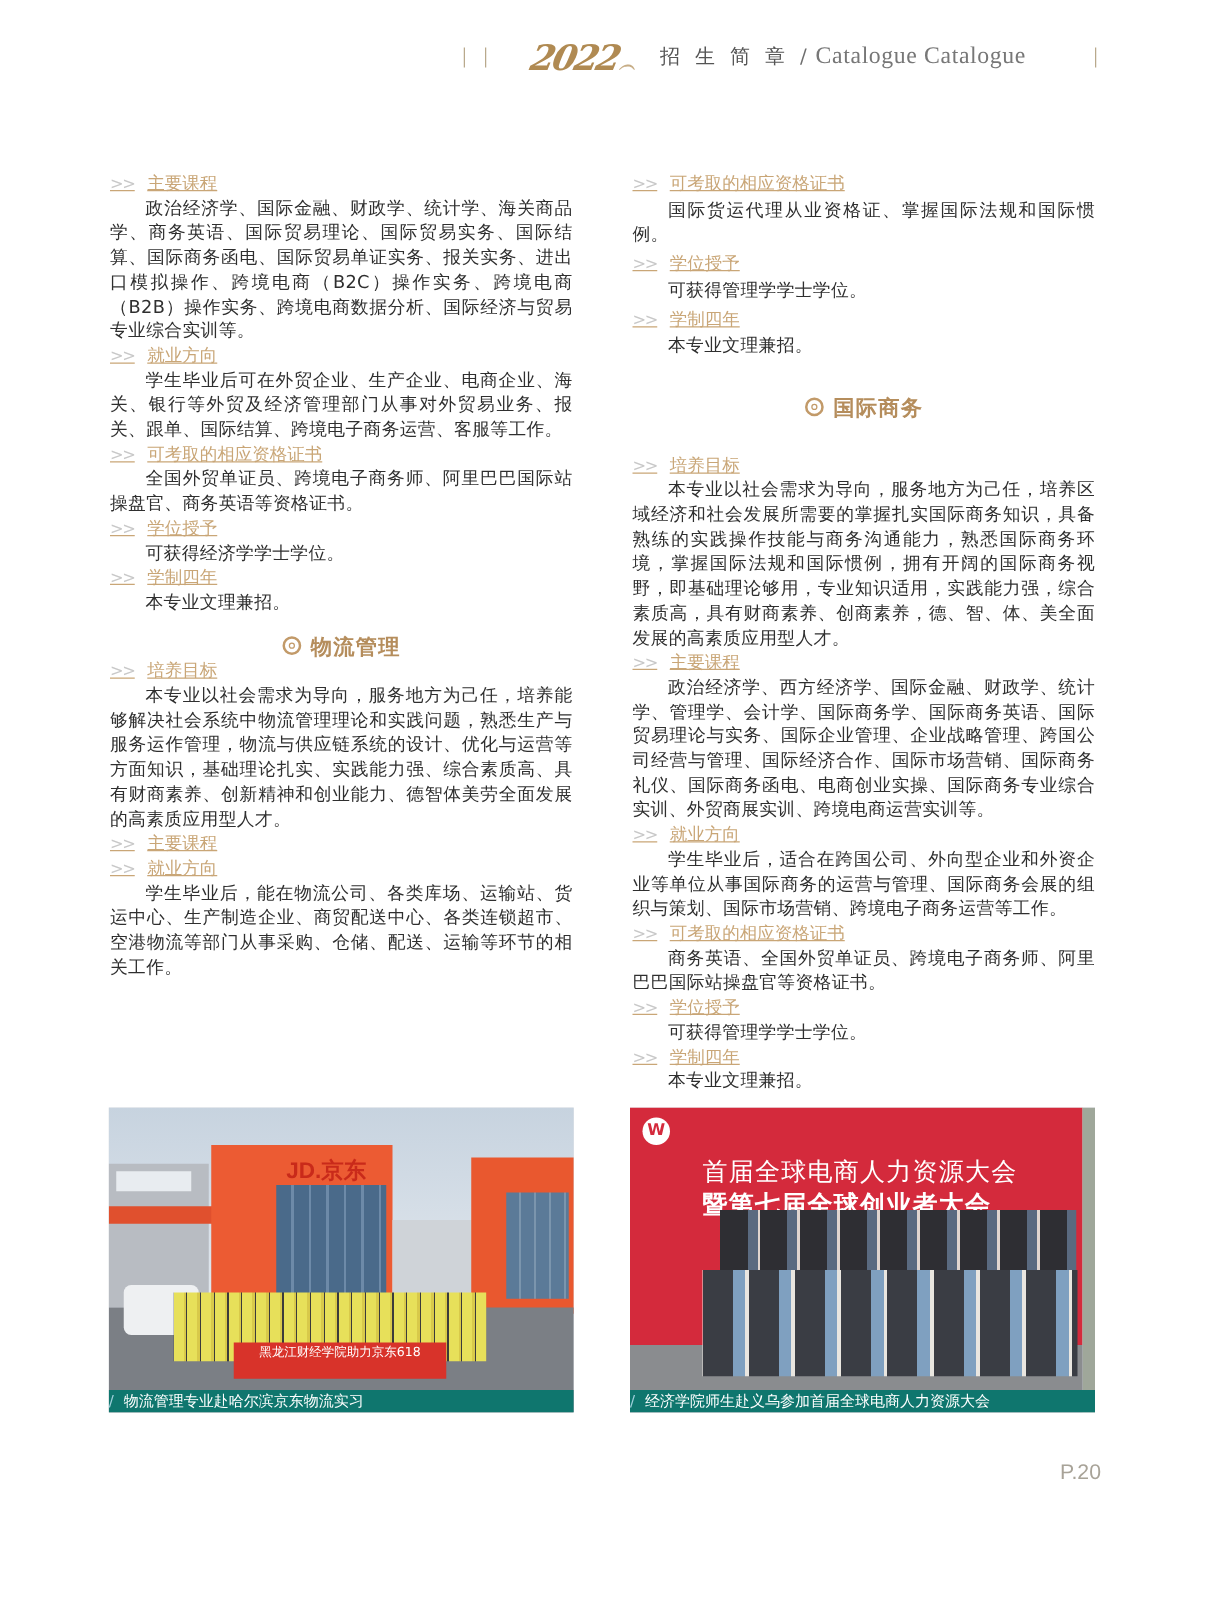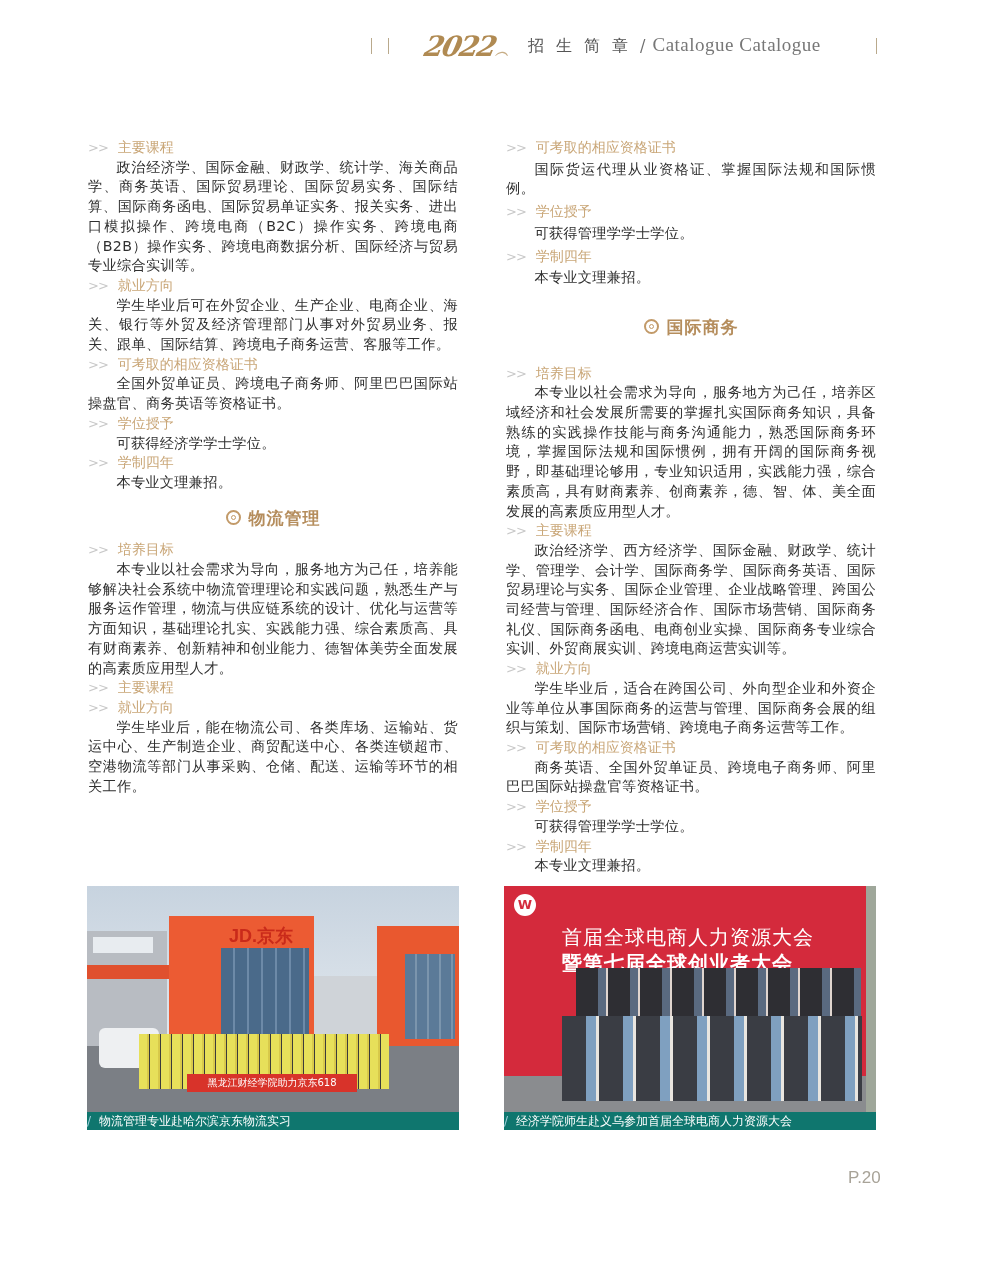--- a/index.html
+++ b/index.html
@@ -16,21 +16,21 @@
     .header-title { position: absolute; left: 528px; top: 6px; font-family: "DejaVu Serif", serif;
                     font-size: 16px; color: #6e6e6e; letter-spacing: 1px; white-space: nowrap; }
     .header-title .cn { letter-spacing: 12px; color: #555; }
     .header-title .en { font-family: "Liberation Serif", serif; font-size: 19px; letter-spacing: 0.5px; color: #777; }
 
     
     .col { position: absolute; top: 138px; width: 370px; font-size: 14.2px; line-height: 19.7px; }
     .col.left { left: 88px; }
     .col.right { left: 506px; }
 
-    .sec-head { color: #c9a677; font-size: 14px; line-height: 19.7px; white-space: nowrap; }
+    .sec-head { color: #c9a677; font-size: 14px; line-height: 19.7px; white-space: nowrap; text-decoration: underline; }
     .sec-head .arrow { color: #c8c8c8; letter-spacing: -1px; margin-right: 10px; font-size: 13px; }
     .para { text-align: justify; text-indent: 2em; color: #2f2f2f; margin: 0; letter-spacing: 0.3px; }
     .para.single { margin-top: 2px; margin-bottom: 3px; }
 
     .major-title { text-align: center; font-family: "DejaVu Serif", serif; font-weight: bold;
                    font-size: 17px; color: #b58d5c; letter-spacing: 1px; }
     .major-title .ring { display: inline-block; width: 11px; height: 11px; border: 2.5px solid #c29a69;
                          border-radius: 50%; vertical-align: -1px; margin-right: 8px; position: relative; }
     .major-title .ring::after { content: ""; position: absolute; left: 3px; top: 3px; width: 5px; height: 5px;
                                 border-radius: 50%; background: #fff; border: 1px solid #c29a69; box-sizing: border-box; }
@@ -55,21 +55,21 @@
     .bld-main .logo { position: absolute; left: 60px; top: 8px; color: #c92a1a; font-weight: bold; font-size: 18px;
                       font-family: Liberation Sans, sans-serif; }
     .bld-right { position: absolute; left: 290px; top: 40px; width: 82px; height: 125px; background: #e9582f; }
     .bld-right .glass { position: absolute; left: 28px; top: 28px; width: 50px; height: 85px;
                         background: repeating-linear-gradient(90deg, #5b7a98 0 10px, #7b95ad 10px 12px); }
     .shed { position: absolute; left: 227px; top: 90px; width: 65px; height: 70px; background: #cfd3d8; }
     .ground { position: absolute; left: 0; top: 160px; width: 100%; height: 84px; background: #7b7f85; }
     .van { position: absolute; left: 12px; top: 142px; width: 60px; height: 40px; background: #eef0f2; border-radius: 6px; }
     .crowd { position: absolute; left: 52px; top: 148px; width: 250px; height: 55px;
              background: repeating-linear-gradient(90deg, #e7e05a 0 8px, #d8c94a 8px 10px, #3b3b3b 10px 11px); }
-    .banner { position: absolute; left: 100px; top: 188px; width: 170px; height: 18px; background: #d8332a;
+    .banner { position: absolute; left: 100px; top: 188px; width: 170px; height: 29px; background: #d8332a;
               color: #fff; font-size: 10px; line-height: 18px; text-align: center; overflow: hidden; }
 
     
     .redwall { position: absolute; left: 0; top: 0; width: 362px; height: 190px; background: #d42a3c; }
     .redwall .brand { position: absolute; left: 10px; top: 8px; width: 22px; height: 22px; border-radius: 50%;
                       background: #fff; color: #d42a3c; font-weight: bold; font-size: 13px; line-height: 22px; text-align: center; }
     .redwall .t1 { position: absolute; left: 58px; top: 38px; color: #fff; font-size: 20px; font-weight: normal; letter-spacing: 1px; white-space: nowrap; }
     .redwall .t2 { position: absolute; left: 58px; top: 64px; color: #fff; font-size: 20px; font-weight: bold; letter-spacing: 1px; white-space: nowrap; }
     .pole { position: absolute; left: 362px; top: 0; width: 10px; height: 244px; background: #9fa79a; }
     .pavement { position: absolute; left: 0; top: 190px; width: 362px; height: 54px; background: #8a8c8f; }
@@ -101,21 +101,21 @@
     <div class="sec-head"><span class="arrow">&gt;&gt;</span><span>就业方向</span></div>
     <p class="para">学生毕业后可在外贸企业、生产企业、电商企业、海关、银行等外贸及经济管理部门从事对外贸易业务、报关、跟单、国际结算、跨境电子商务运营、客服等工作。</p>
     <div class="sec-head"><span class="arrow">&gt;&gt;</span><span>可考取的相应资格证书</span></div>
     <p class="para">全国外贸单证员、跨境电子商务师、阿里巴巴国际站操盘官、商务英语等资格证书。</p>
     <div class="sec-head"><span class="arrow">&gt;&gt;</span><span>学位授予</span></div>
     <p class="para">可获得经济学学士学位。</p>
     <div class="sec-head"><span class="arrow">&gt;&gt;</span><span>学制四年</span></div>
     <p class="para">本专业文理兼招。</p>
   </div>
 
-  <div class="major-title" style="margin-top:16px;margin-bottom:12px;"><span class="ring"></span><span>物流管理</span></div>
+  <div class="major-title" style="margin-top:16px;"><span class="ring"></span><span>物流管理</span></div>
 
   <div>
     <div class="sec-head"><span class="arrow">&gt;&gt;</span><span>培养目标</span></div>
     <p class="para">本专业以社会需求为导向，服务地方为己任，培养能够解决社会系统中物流管理理论和实践问题，熟悉生产与服务运作管理，物流与供应链系统的设计、优化与运营等方面知识，基础理论扎实、实践能力强、综合素质高、具有财商素养、创新精神和创业能力、德智体美劳全面发展的高素质应用型人才。</p>
     <div class="sec-head"><span class="arrow">&gt;&gt;</span><span>主要课程</span></div>
     <div class="sec-head"><span class="arrow">&gt;&gt;</span><span>就业方向</span></div>
     <p class="para">学生毕业后，能在物流公司、各类库场、运输站、货运中心、生产制造企业、商贸配送中心、各类连锁超市、空港物流等部门从事采购、仓储、配送、运输等环节的相关工作。</p>
   </div>
 </div>
 

